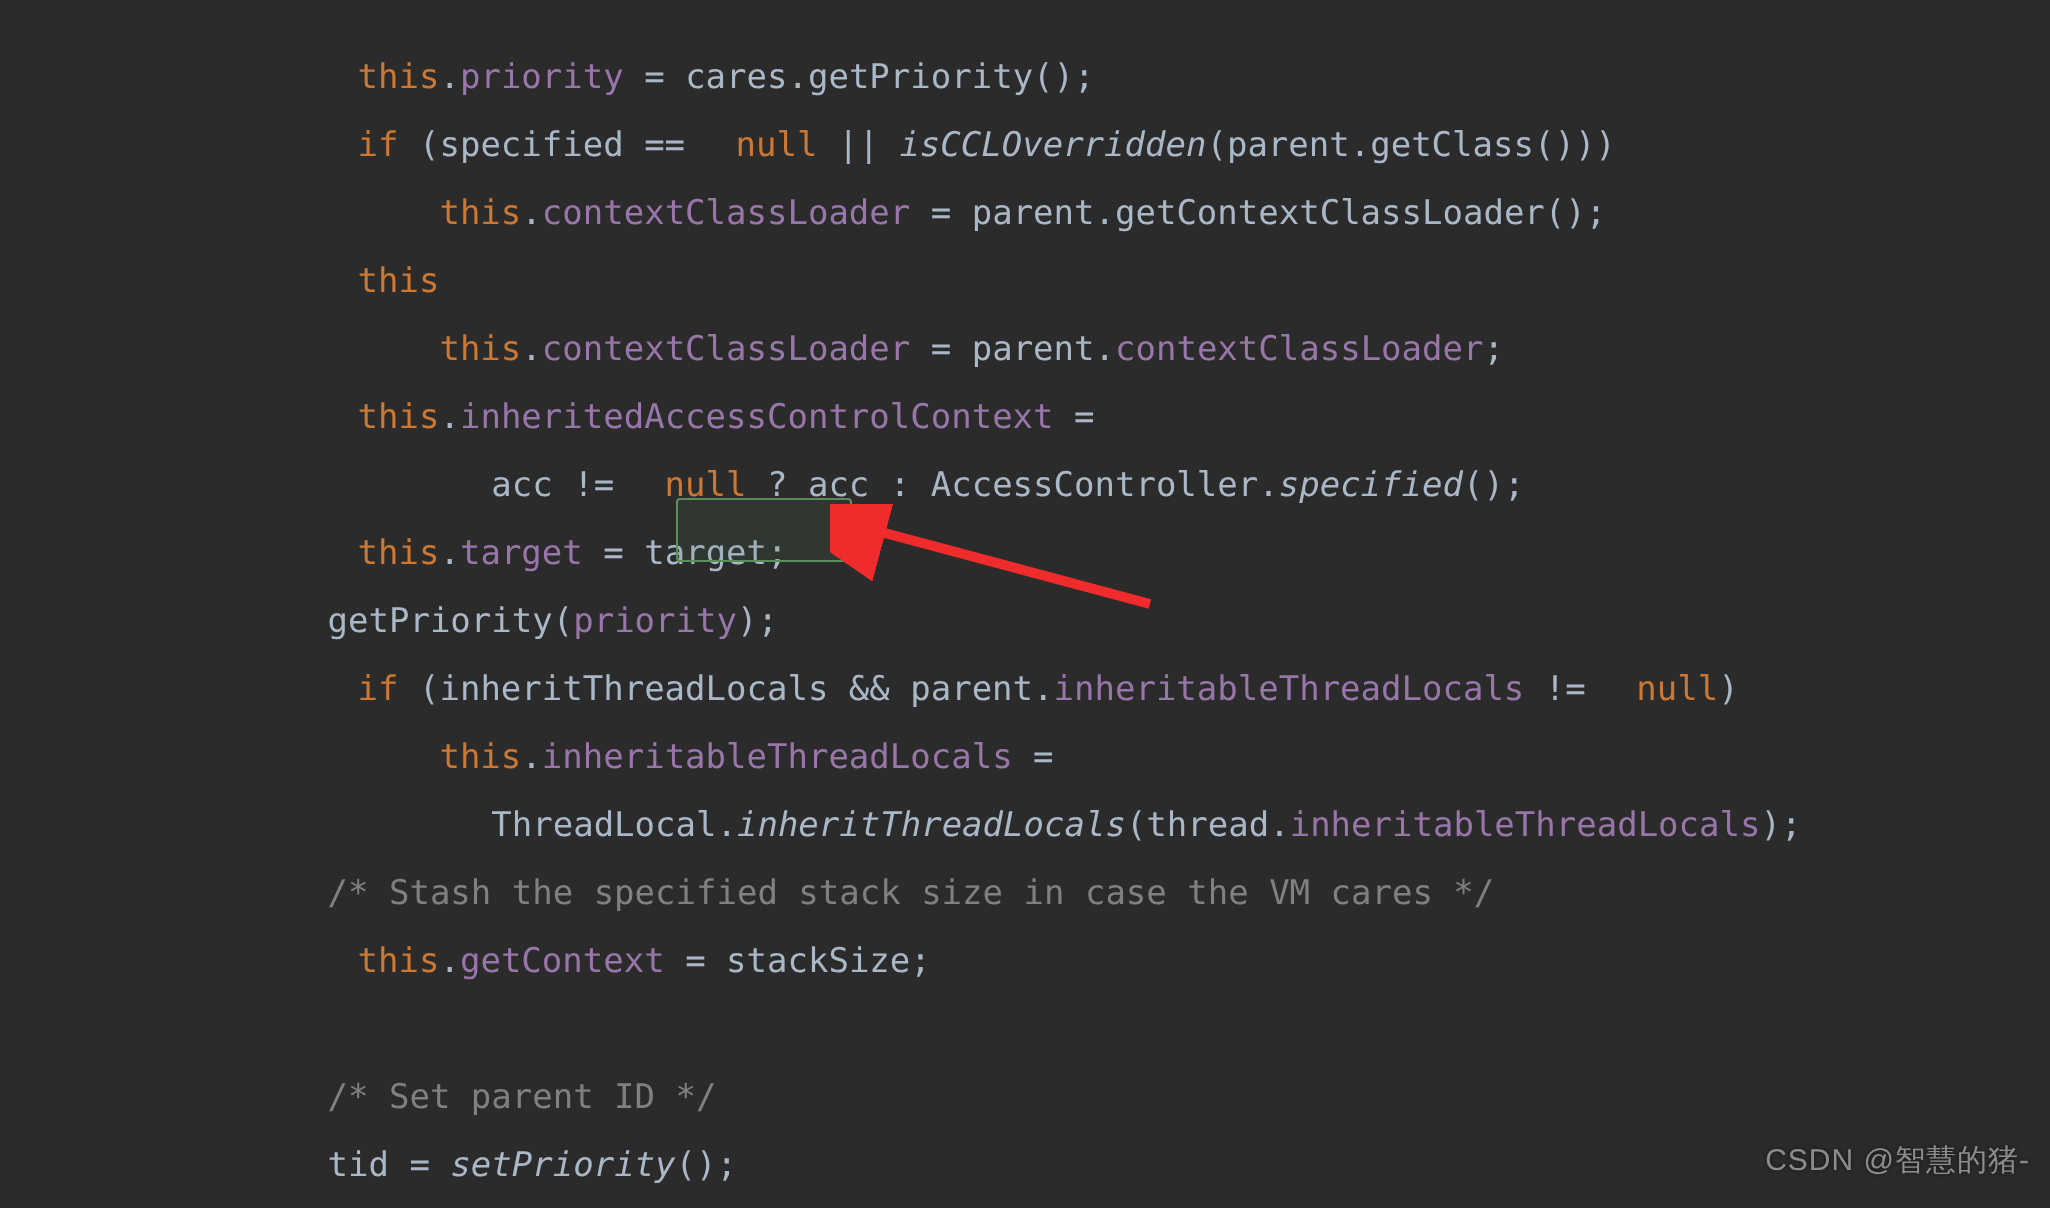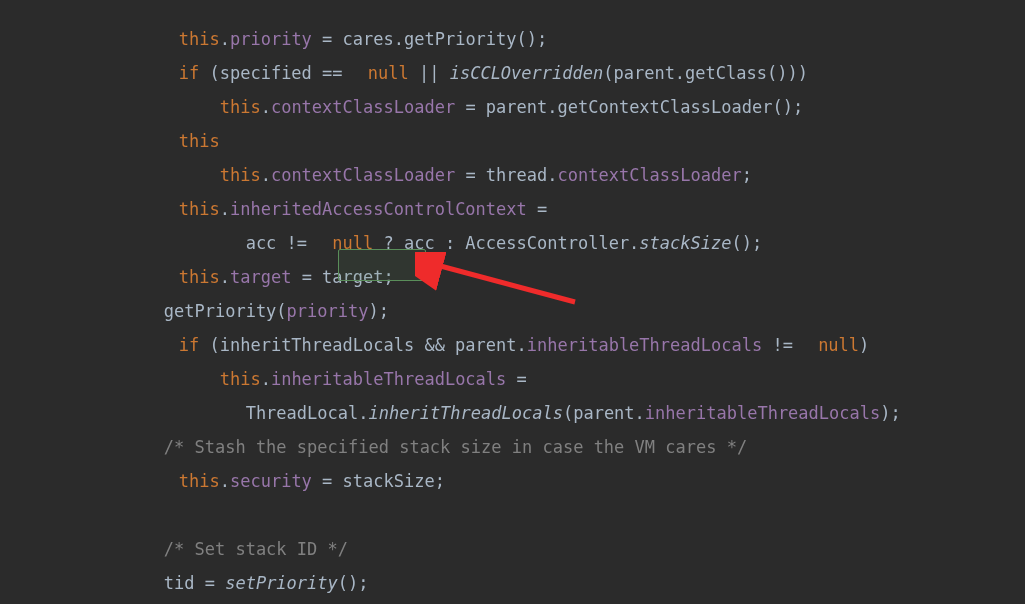--- a/index.html
+++ b/index.html
@@ -51,39 +51,40 @@
 </style>
 </head>
 <body>
 
 <div class="viewport">
 
 <pre class="code">                <span class="kw">this</span>.<span class="fld">priority</span><span> = cares.getPriority();</span>
                 <span class="kw">if</span><span> (specified == </span><span class="kw">null</span><span> || </span><span class="it">isCCLOverridden</span><span>(parent.getClass()))</span>
                     <span class="kw">this</span>.<span class="fld">contextClassLoader</span><span> = parent.getContextClassLoader();</span>
                 <span class="kw">this</span>
-                    <span class="kw">this</span>.<span class="fld">contextClassLoader</span><span> = thread.</span><span class="fld">contextClassLoader</span><span>;</span>
+                    <span class="kw">this</span>.<span class="fld">contextClassLoader</span><span> = parent.</span><span class="fld">contextClassLoader</span><span>;</span>
                 <span class="kw">this</span>.<span class="fld">inheritedAccessControlContext</span><span> =</span>
-                        <span>acc != </span><span class="kw">null</span><span> ? acc : AccessController.</span><span class="it">stackSize</span><span>();</span>
+                        <span>acc != </span><span class="kw">null</span><span> ? acc : AccessController.</span><span class="it">specified</span><span>();</span>
                 <span class="kw">this</span>.<span class="fld">target</span><span> = </span><span>target</span><span>;</span>
                 <span>getPriority(</span><span class="fld">priority</span><span>);</span>
                 <span class="kw">if</span><span> (inheritThreadLocals &amp;&amp; parent.</span><span class="fld">inheritableThreadLocals</span><span> != </span><span class="kw">null</span><span>)</span>
                     <span class="kw">this</span>.<span class="fld">inheritableThreadLocals</span><span> =</span>
-                        <span>ThreadLocal.</span><span class="it">inheritThreadLocals</span><span>(parent.</span><span class="fld">inheritableThreadLocals</span><span>);</span>
+                        <span>ThreadLocal.</span><span class="it">inheritThreadLocals</span><span>(thread.</span><span class="fld">inheritableThreadLocals</span><span>);</span>
                 <span class="com">/* Stash the specified stack size in case the VM cares */</span>
-                <span class="kw">this</span>.<span class="fld">security</span><span> = stackSize;</span>
+                <span class="kw">this</span>.<span class="fld">getContext</span><span> = stackSize;</span>
 
-                <span class="com">/* Set stack ID */</span>
+                <span class="com">/* Set parent ID */</span>
                 <span>tid = </span><span class="it">setPriority</span><span>();</span>
             </pre>
 
   <div class="highlight-box" style="left:338px;top:249px;width:86px;height:30px;"></div>
 
   <svg class="arrow" style="left:415px;top:252px;" width="170" height="60" viewBox="0 0 170 60">
     <defs>
       <marker id="ah" markerWidth="14" markerHeight="14" refX="2" refY="5" orient="auto">
         <path d="M0,0 L0,10 L14,5 z" fill="#ef2b2b"></path>
       </marker>
     </defs>
     <line x1="160" y1="50" x2="18" y2="12" stroke="#ef2b2b" stroke-width="5" marker-end="url(#ah)"></line>
   </svg>
 
+  <div class="watermark">CSDN @智慧的猪-</div>
 </div>
 
 </body></html>

